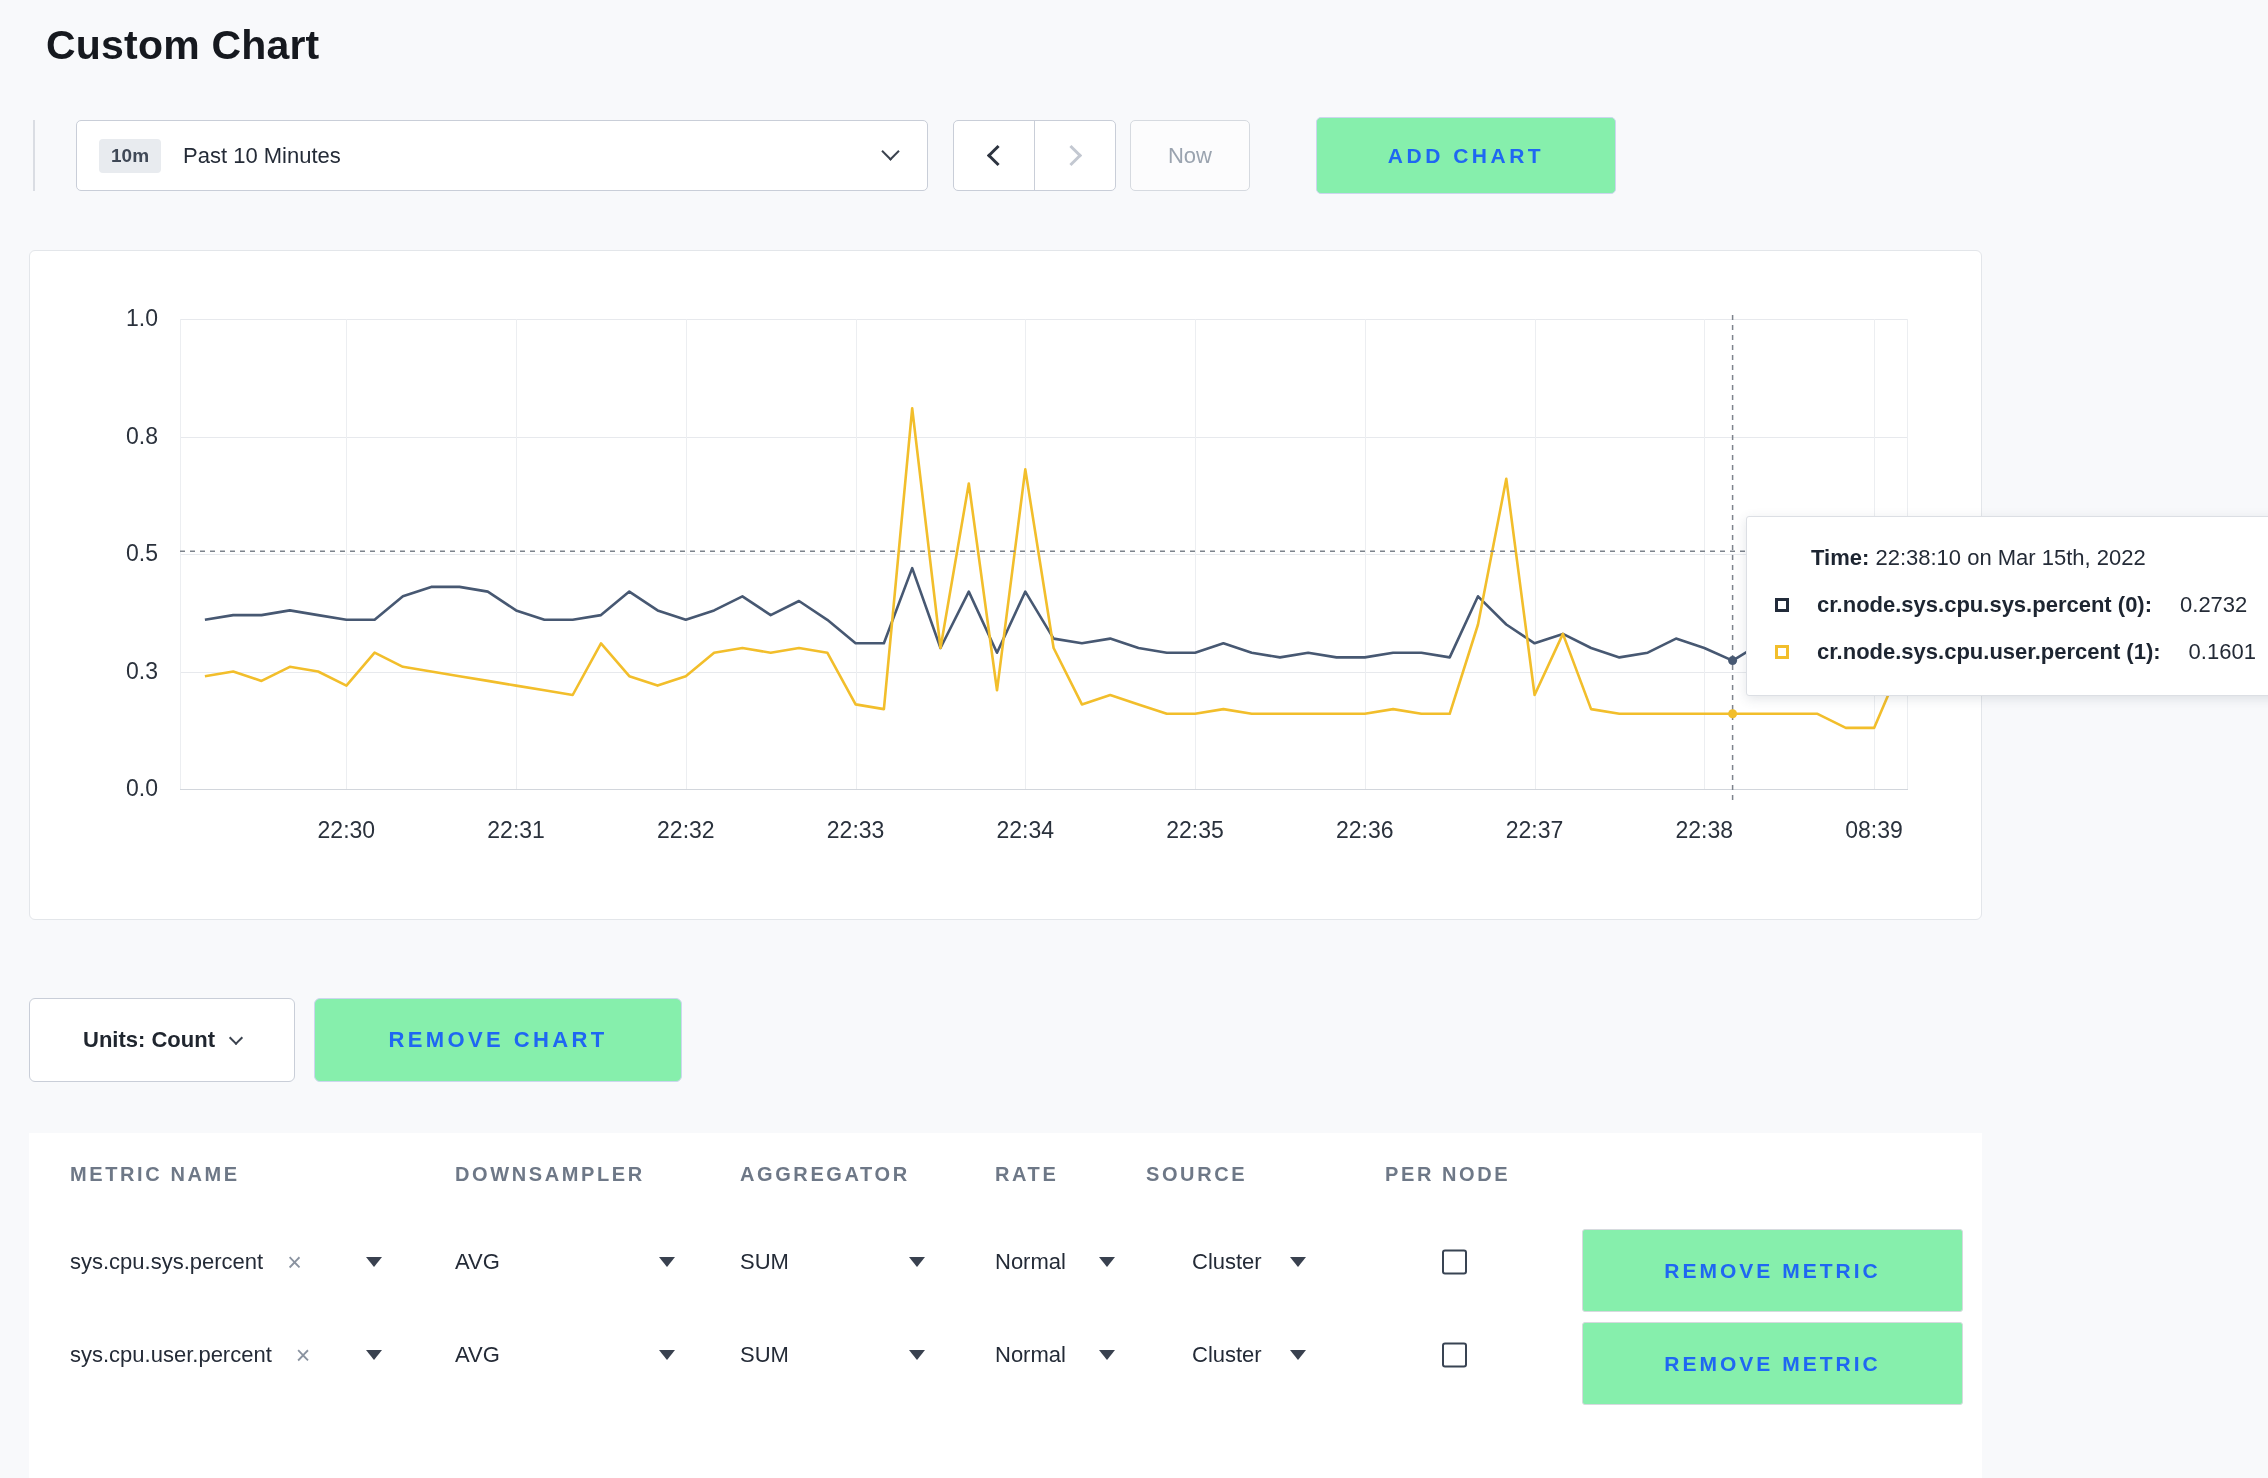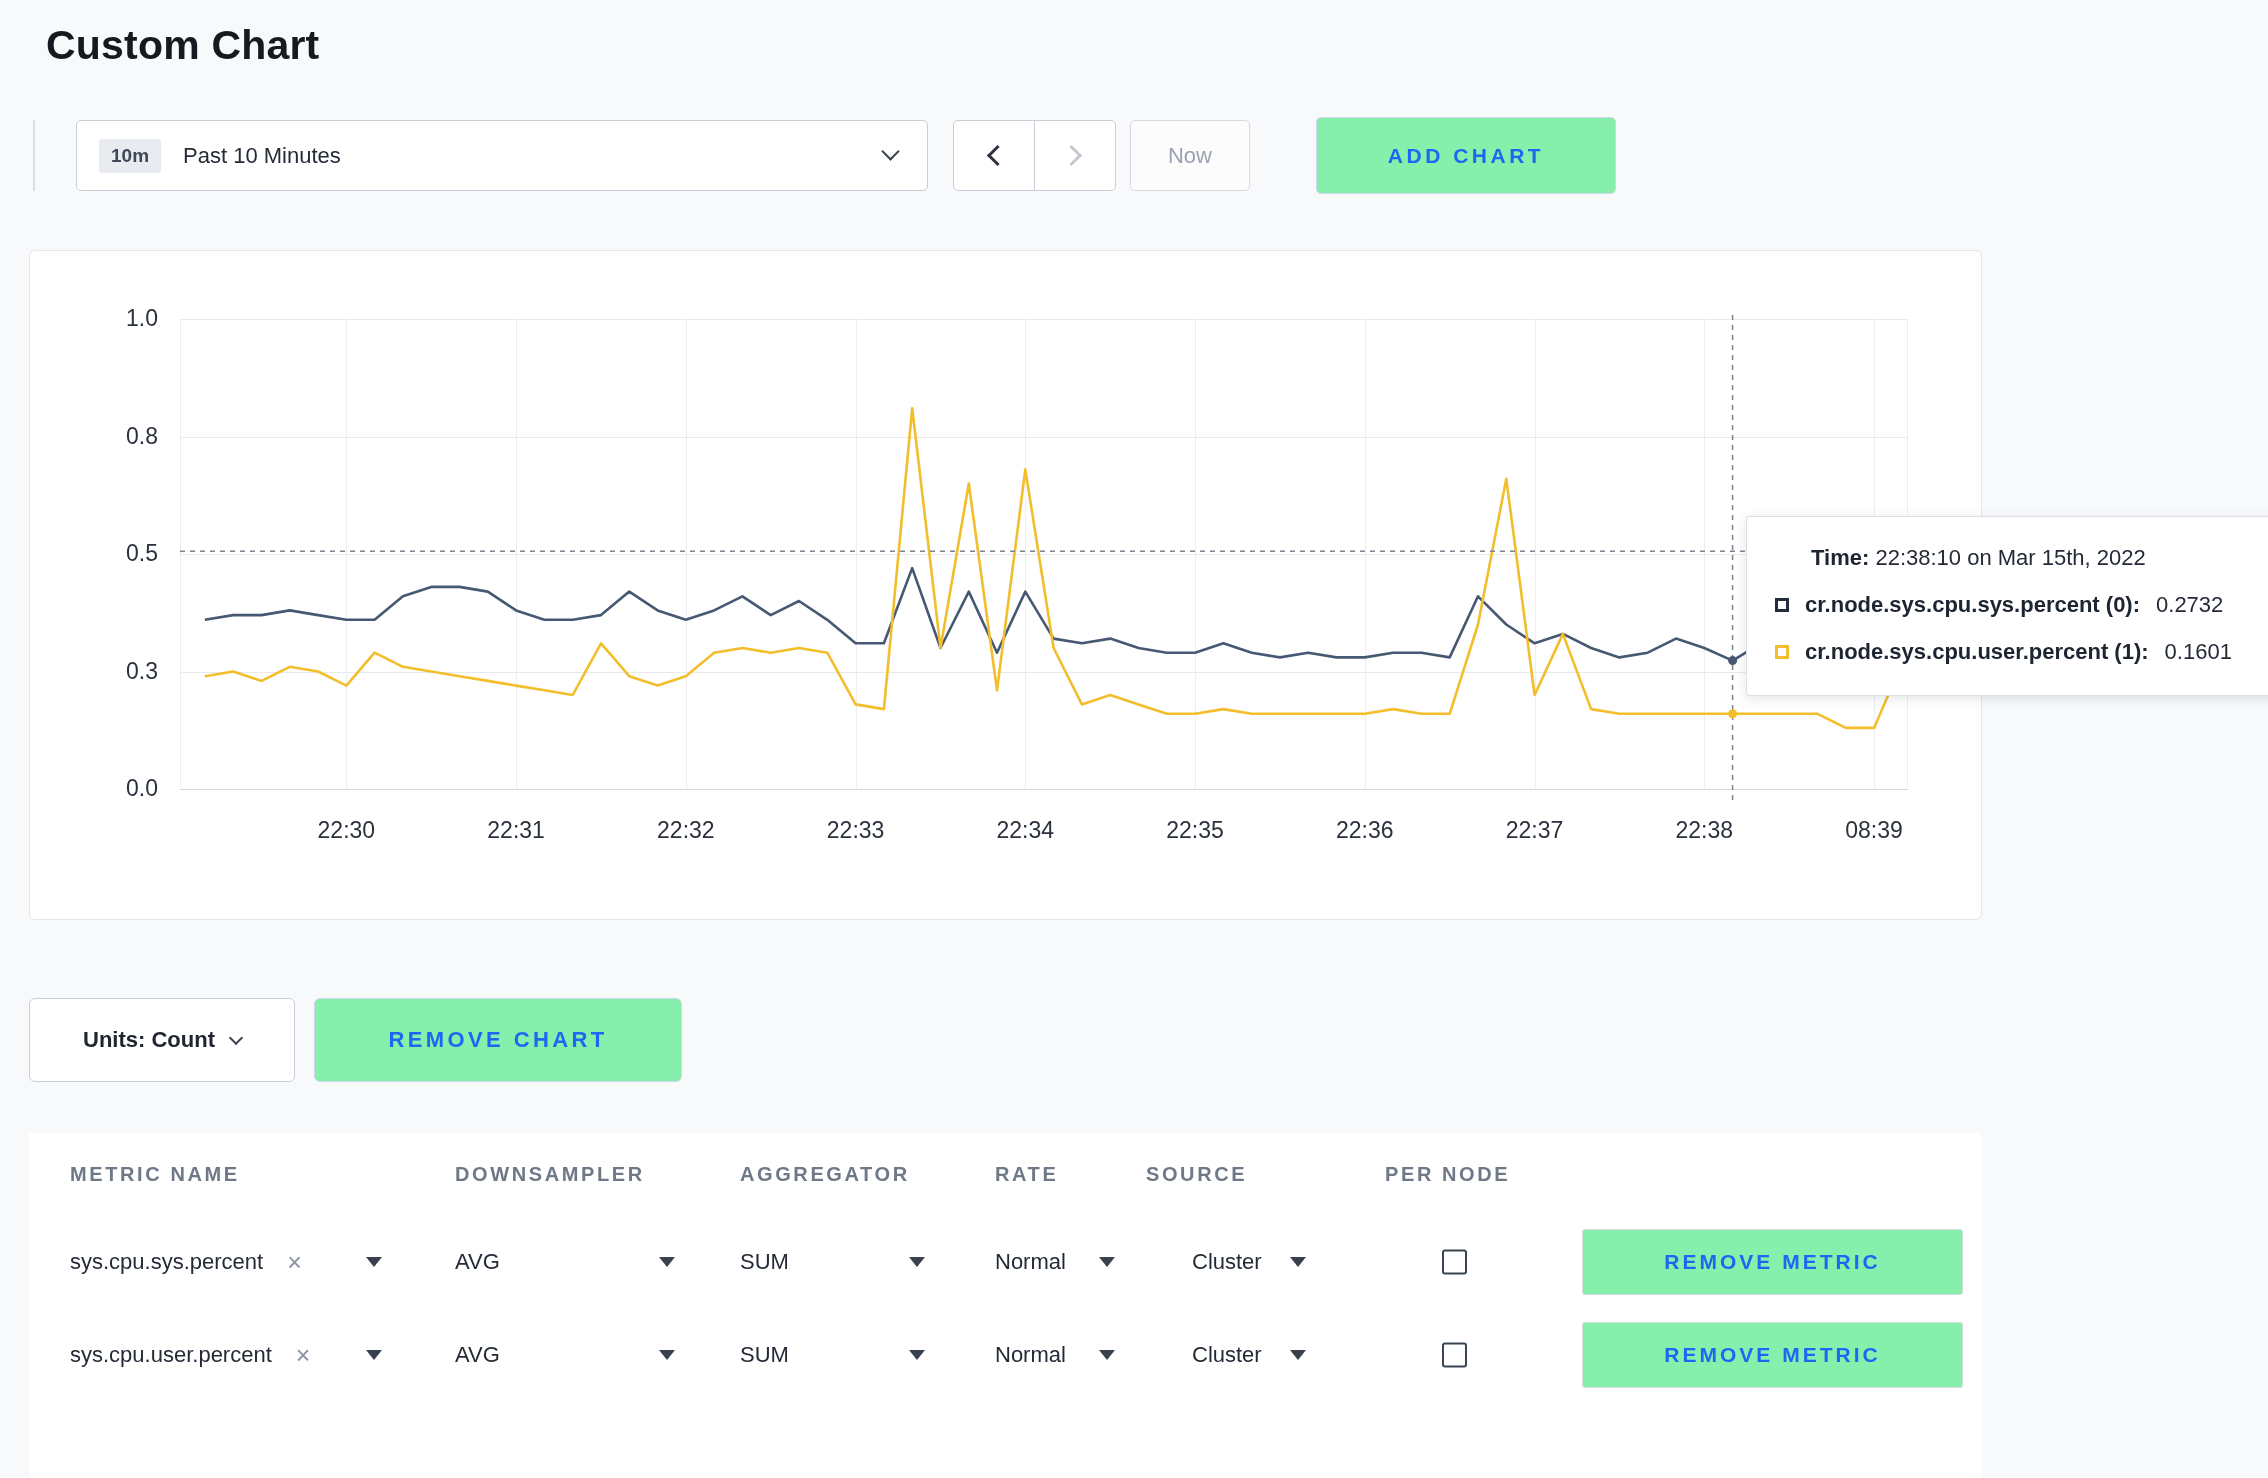--- a/index.html
+++ b/index.html
@@ -65,21 +65,21 @@
 
   .tooltip {
     position:absolute; left:1746px; top:516px; width:545px; z-index:20;
     background:#fff; border:1px solid #dcdfe4; border-radius:3px;
     box-shadow:0 3px 12px rgba(60,70,90,0.14);
     padding:28px 28px 30px 28px; display:flex; flex-direction:column; gap:21px;
     font-size:22px; white-space:nowrap;
   }
   .tt-time { margin-left:36px; color:#242b37; }
   .tt-bold { font-weight:700; color:#1d2531; }
-  .tt-row { display:flex; align-items:center; gap:16px; }
+  .tt-row { display:flex; align-items:center; gap:28px; }
   .tt-swatch { width:14px; height:14px; border:3px solid #000; background:#fff; display:inline-block; flex:none; }
 
   .units-select {
     position:absolute; left:29px; top:998px; width:266px; height:84px;
     background:#fff; border:1px solid #c9ced8; border-radius:6px;
     display:flex; align-items:center; justify-content:center; gap:16px;
     font-size:22px; font-weight:700; color:#20262f; cursor:pointer;
   }
   .units-select .chev-down { width:10px; height:10px; margin-top:-4px; }
   .remove-chart-btn { position:absolute; left:314px; top:998px; width:368px; height:84px; font-size:22px; letter-spacing:3.4px; border-radius:6px; }
@@ -101,21 +101,21 @@
   .cell-agg    { left:711px; width:185px; cursor:pointer; }
   .cell-rate   { left:966px; width:120px; cursor:pointer; }
   .cell-source { left:1163px; width:114px; cursor:pointer;justify-content:space-between; }
   .cell .caret { margin-left:auto; }
   .caret { width:0; height:0; border-left:8px solid transparent; border-right:8px solid transparent; border-top:10px solid #39414f; flex:none; }
   .m-x { color:#8a93a0; font-size:25px; line-height:1; cursor:pointer; }
   .checkbox {
     position:absolute; left:1413px; top:50%; transform:translateY(-50%);
     width:25px; height:25px; border:2px solid #394453; border-radius:3px; background:#fff; cursor:pointer;
   }
-  .remove-metric-btn { position:absolute; left:1553px; top:4px; width:381px; height:66px; font-size:21px; letter-spacing:3px; border-color:#d6dade; border-radius:3px; }
+  .remove-metric-btn { position:absolute; left:1553px; top:4px; width:381px; height:83px; font-size:21px; letter-spacing:3px; border-color:#d6dade; border-radius:3px; }
   .add-metric-btn { position:absolute; left:19px; top:273px; width:311px; height:70px; font-size:21px; letter-spacing:3.2px; border-color:#d6dade; }
 </style>
 </head>
 <body>
 
 <h1 class="page-title">Custom Chart</h1>
 
 <div class="toolbar-divider"></div>
 
 <div class="time-select">

